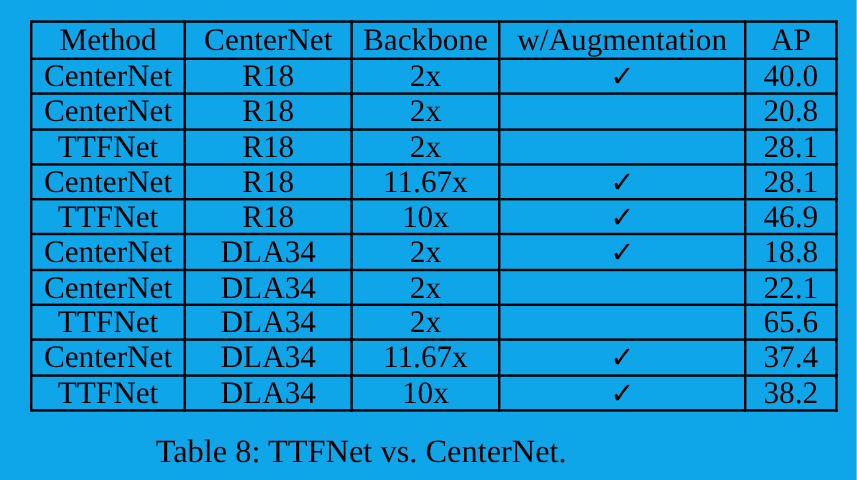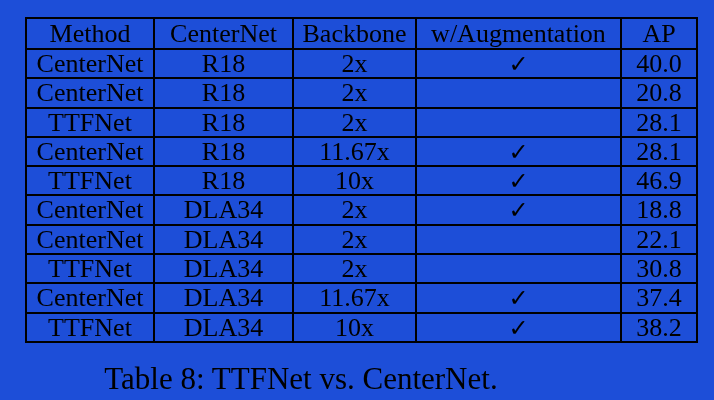--- a/index.html
+++ b/index.html
@@ -10,21 +10,21 @@
   body {
     width: 714px;
     height: 400px;
     font-family: "Liberation Serif", "DejaVu Serif", serif;
     color: #000000;
   }
   .sheet {
     position: relative;
     width: 714px;
     height: 400px;
-    background: #1d4ed8;
+    background: #0ea5e9;
     overflow: hidden;
   }
   table.results {
     position: absolute;
     left: 25px;
     top: 17px;
     width: 671px;
     height: 319px;
     border-collapse: collapse;
     table-layout: fixed;
@@ -49,21 +49,21 @@
     font-family: "DejaVu Sans", sans-serif;
     font-size: 24px;
     line-height: 1;
   }
   .caption {
     position: absolute;
     left: 0;
     top: 361px;
     width: 602px;
     text-align: center;
-    font-size: 31px;
+    font-size: 27px;
     color: #000000;
   }
 </style>
 </head>
 <body>
 
 <div class="sheet">
 
   <table class="results">
     <colgroup>
@@ -134,21 +134,21 @@
           <td>DLA34</td>
           <td>2x</td>
           <td></td>
           <td>22.1</td>
         </tr>
         <tr>
           <td>TTFNet</td>
           <td>DLA34</td>
           <td>2x</td>
           <td></td>
-          <td>30.8</td>
+          <td>65.6</td>
         </tr>
       </tbody>
       <tbody class="group">
         <tr>
           <td>CenterNet</td>
           <td>DLA34</td>
           <td>11.67x</td>
           <td><span class="check">✓</span></td>
           <td>37.4</td>
         </tr>

